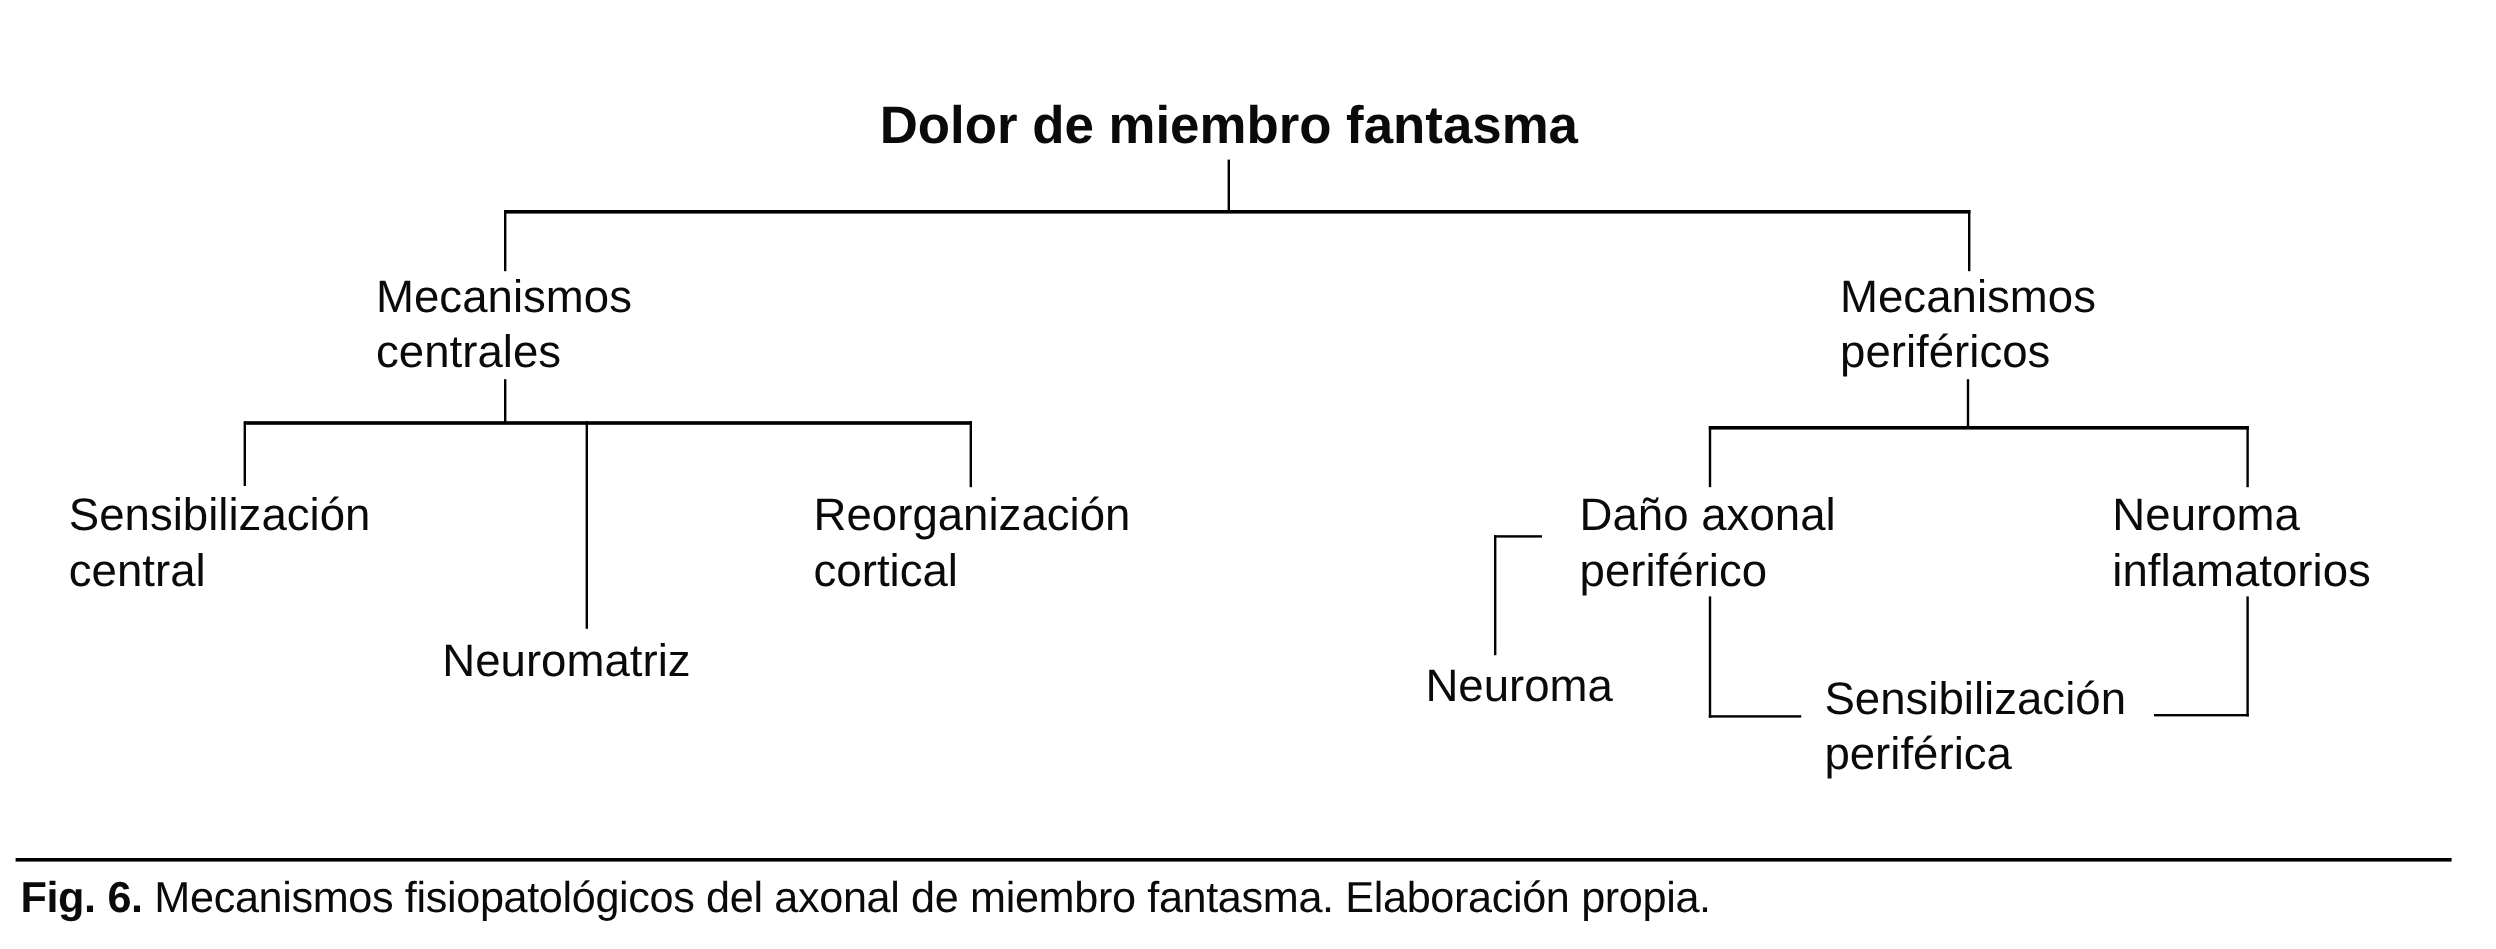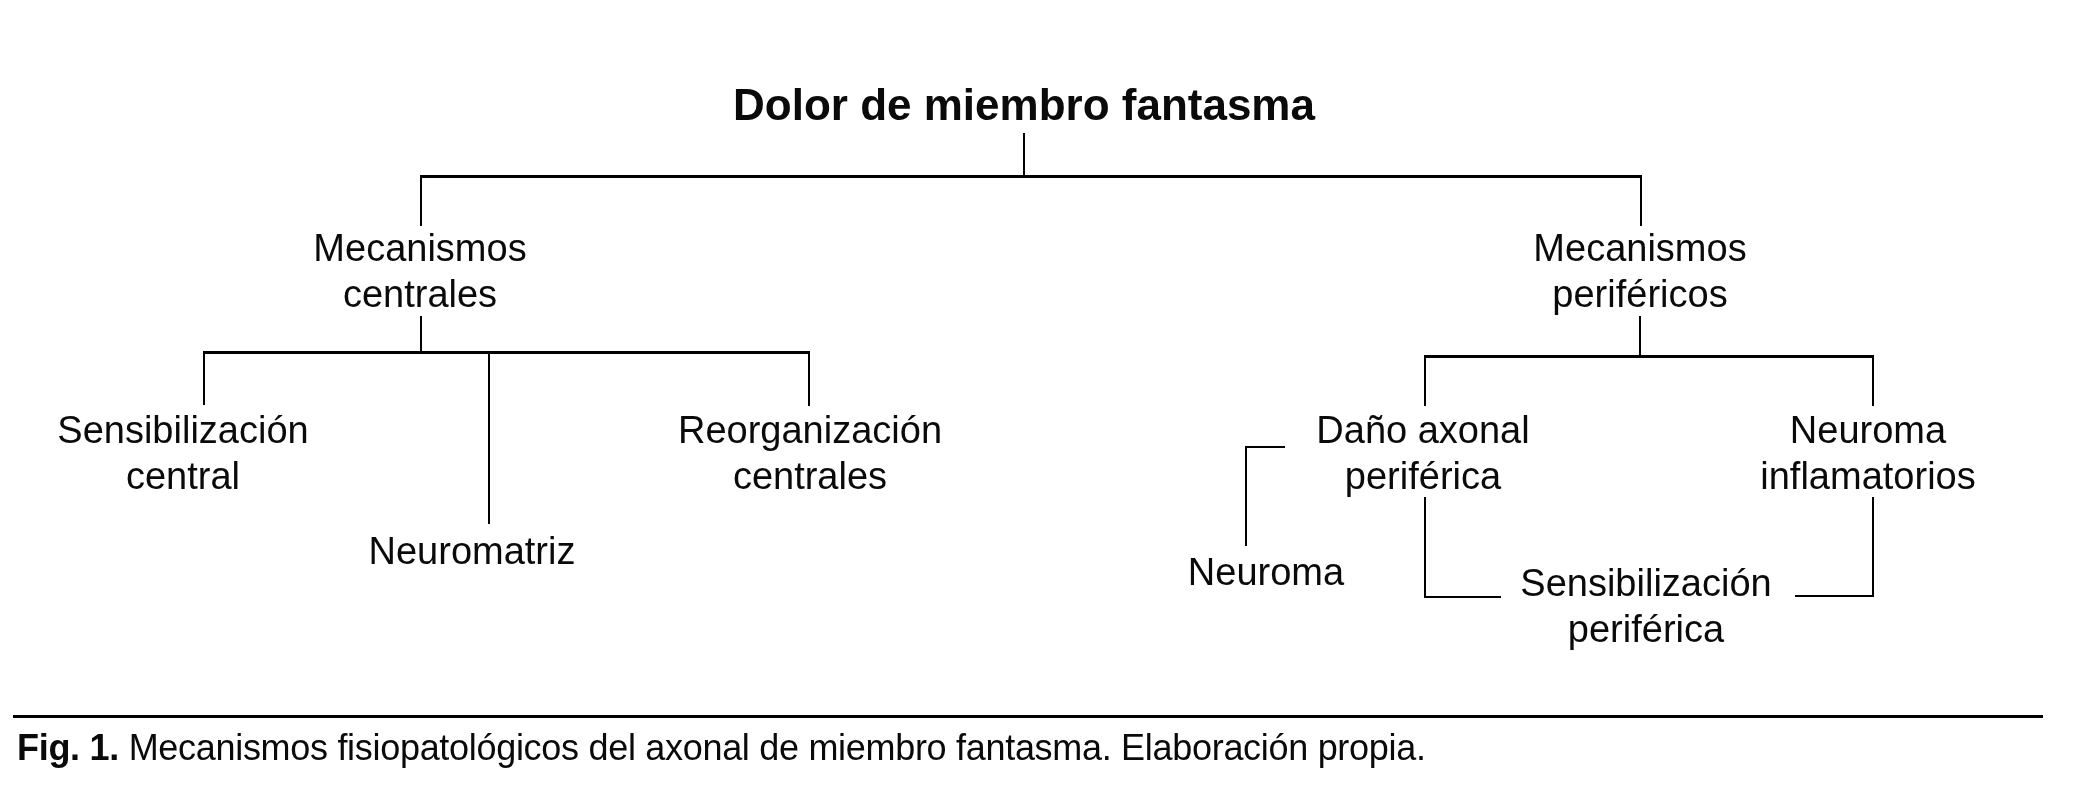--- a/index.html
+++ b/index.html
@@ -8,21 +8,21 @@
     width: 2080px;
     height: 791px;
     background: #ffffff;
     font-family: "Liberation Sans", "DejaVu Sans", sans-serif;
     color: #000000;
     overflow: hidden;
   }
   .node {
     position: absolute;
     transform: translateX(-50%);
-    text-align: center;
+    text-align: left;
     font-size: 38px;
     line-height: 46px;
     white-space: pre-line;
     color: #0a0a0a;
   }
   .node.root {
     font-size: 44px;
     line-height: 52px;
     font-weight: bold;
     letter-spacing: 0px;
@@ -52,24 +52,24 @@
 
   <div class="node" style="left:1640px; top:225px;">Mecanismos
 periféricos</div>
 
   <div class="node" style="left:183px; top:407px;">Sensibilización
 central</div>
 
   <div class="node" style="left:472px; top:528px;">Neuromatriz</div>
 
   <div class="node" style="left:810px; top:407px;">Reorganización
-centrales</div>
+cortical</div>
 
   <div class="node" style="left:1423px; top:407px;">Daño axonal
-periférica</div>
+periférico</div>
 
   <div class="node" style="left:1868px; top:407px;">Neuroma
 inflamatorios</div>
 
   <div class="node" style="left:1266px; top:549px;">Neuroma</div>
 
   <div class="node" style="left:1646px; top:560px;">Sensibilización
 periférica</div>
 
   <div class="line" style="left:1023px; top:133px; width:2px; height:44px;"></div>
@@ -93,17 +93,17 @@
 
   <div class="line" style="left:1424px; top:497px; width:2px; height:101px;"></div>
   <div class="line" style="left:1424px; top:596px; width:77px; height:2px;"></div>
 
   <div class="line" style="left:1872px; top:497px; width:2px; height:100px;"></div>
   <div class="line" style="left:1795px; top:595px; width:79px; height:2px;"></div>
 
   <div class="line" style="left:13px; top:715px; width:2030px; height:3px;"></div>
 
   <div class="caption">
-    <b>Fig. 1.</b>
+    <b>Fig. 6.</b>
     <span>Mecanismos fisiopatológicos del axonal de miembro fantasma. Elaboración propia.</span>
   </div>
 
 </div>
 
 </body></html>

